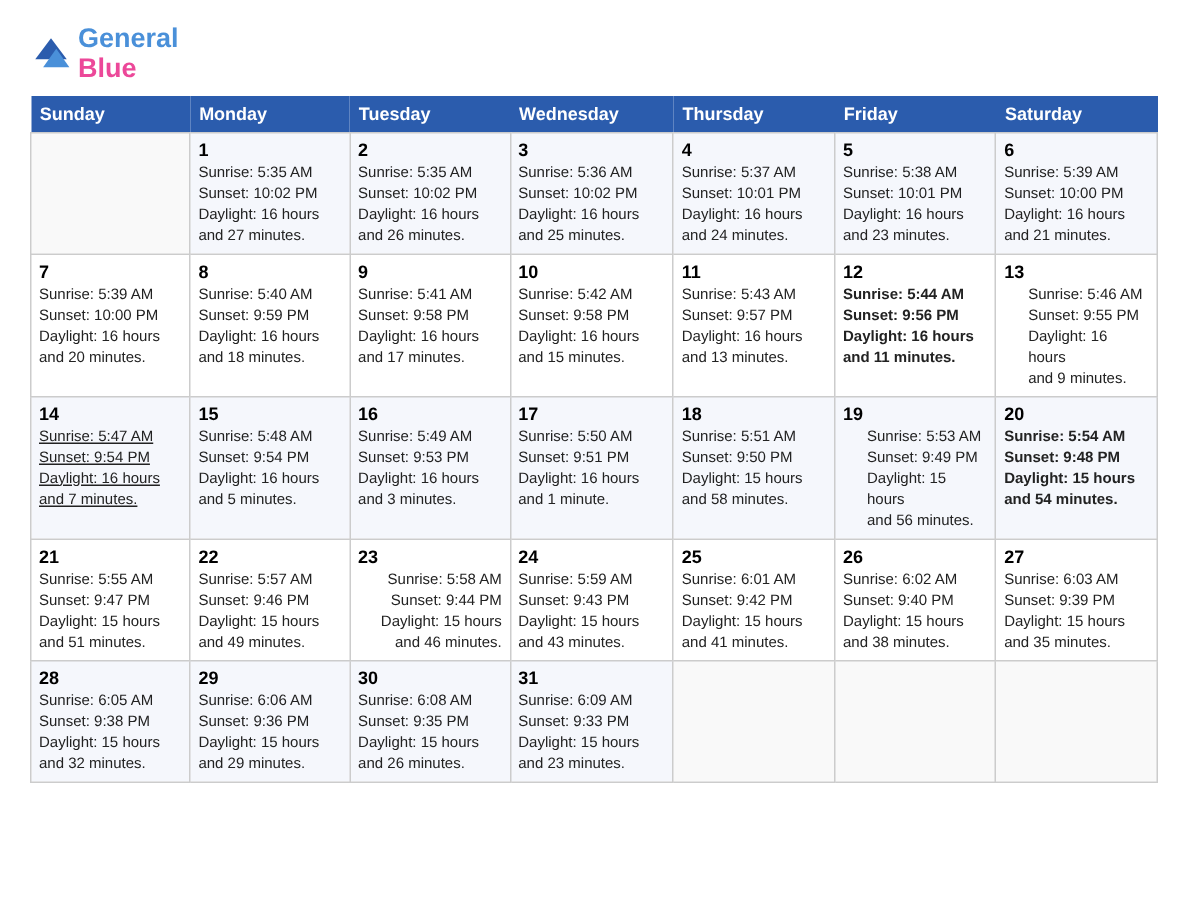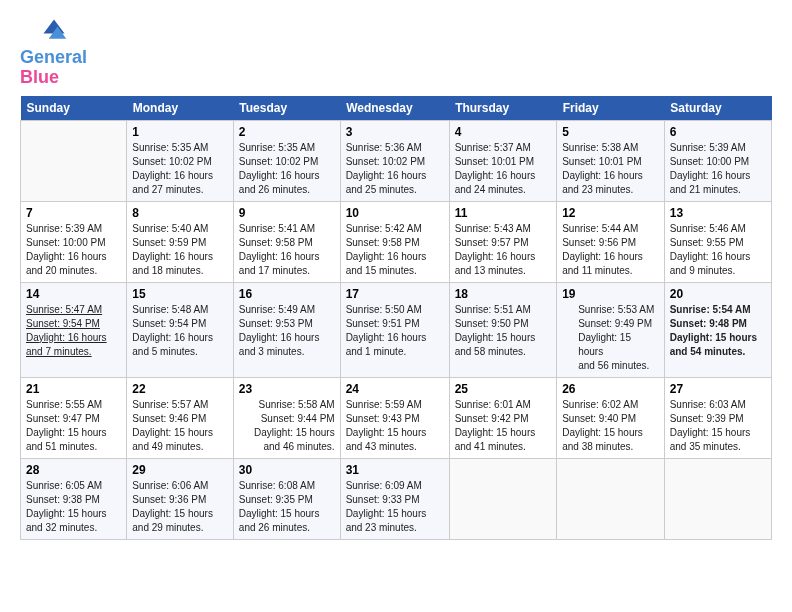--- a/index.html
+++ b/index.html
@@ -17,21 +17,20 @@
     .header {
       display: flex;
       justify-content: space-between;
       align-items: flex-start;
       margin-bottom: 8px;
     }
     .logo {
       display: flex;
       align-items: center;
       gap: 4px;
-      flex-direction: column;
     }
     .logo-text {
       font-size: 18px;
       font-weight: bold;
       color: #1a3a6b;
       line-height: 1.1;
     }
     .logo-text span {
       color: #4a90d9;
     }
@@ -203,28 +202,28 @@
           </td>
           <td>
             <span class="day-num">11</span>
             <div class="cell-text" style="white-space: pre-line;">Sunrise: 5:43 AM
 Sunset: 9:57 PM
 Daylight: 16 hours
 and 13 minutes.</div>
           </td>
           <td>
             <span class="day-num">12</span>
-            <div class="cell-text" style="white-space: pre-line;">Sunrise: 5:44 AM
+            <div class="cell-text" style="white-space: pre-line; font-weight: bold;">Sunrise: 5:44 AM
 Sunset: 9:56 PM
 Daylight: 16 hours
 and 11 minutes.</div>
           </td>
           <td>
             <span class="day-num">13</span>
-            <div class="cell-text" style="white-space: pre-line;">Sunrise: 5:46 AM
+            <div class="cell-text" style="white-space: pre-line; margin-left: 16px;">Sunrise: 5:46 AM
 Sunset: 9:55 PM
 Daylight: 16 hours
 and 9 minutes.</div>
           </td>
         </tr>
         <tr>
           <td>
             <span class="day-num">14</span>
             <div class="cell-text" style="white-space: pre-line; text-decoration: underline;">Sunrise: 5:47 AM
 Sunset: 9:54 PM

